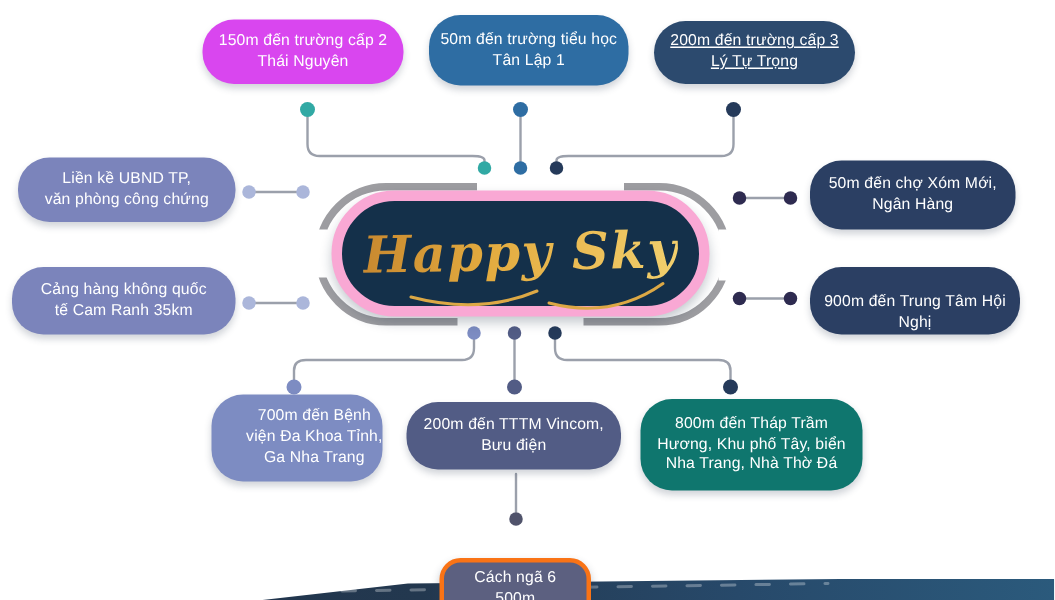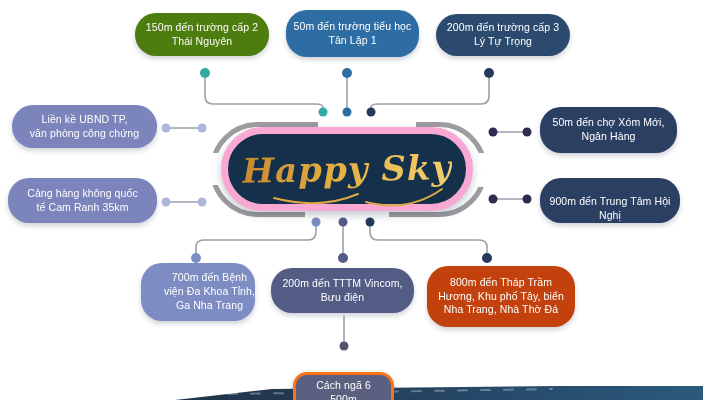--- a/index.html
+++ b/index.html
@@ -15,21 +15,21 @@
   svg.wires{position:absolute;left:0;top:0;width:703px;height:400px;}
   svg.wires path{stroke:#9ba0ab;stroke-width:1.6;fill:none;stroke-linecap:round;}
   svg.wires path.lane{stroke:rgba(255,255,255,.30);stroke-width:2;stroke-dasharray:9 14;}
 
   
   .node{position:absolute;border-radius:21px;display:flex;align-items:center;justify-content:center;
     text-align:center;color:#fff;font-size:10.5px;line-height:1.32;white-space:pre;
     box-shadow:0 3px 5px rgba(44,58,84,.22);letter-spacing:.1px;box-sizing:border-box;}
   .n-t0{left:135px;top:13px;width:134px;height:43px;}
   .n-t1{left:286px;top:10px;width:133px;height:47px;}
-  .n-t2{left:436px;top:14px;width:134px;height:42px;}
+  .n-t2{left:436px;top:14px;width:134px;height:42px;text-decoration:underline;}
   .n-l0{left:12px;top:105px;width:145px;height:43px;}
   .n-l1{left:8px;top:178px;width:149px;height:45px;}
   .n-r0{left:540px;top:107px;width:137px;height:46px;}
   .n-r1{left:540px;top:178px;width:140px;height:45px;align-items:flex-end;}
   .n-b0{left:141px;top:263px;width:114px;height:58px;justify-content:flex-end;}
   .n-b1{left:271px;top:268px;width:143px;height:45px;}
   .n-b2{left:427px;top:266px;width:148px;height:61px;}
   .n-f{left:293px;top:372px;width:101px;height:42px;border:3px solid #f97316;border-radius:14px;
        box-shadow:0 3px 6px rgba(44,58,84,.30);z-index:4;}
 
@@ -106,38 +106,38 @@
   </svg>
 
   <div class="pill">
     <svg class="flourish" viewBox="0 0 252 84">
       <path d="M46,64 Q92,76 130,60"></path>
       <path d="M138,68 Q180,79 214,55"></path>
     </svg>
     <div class="logo-text">Happy Sky</div>
   </div>
 
-  <div class="node n-t0 z-top" style="background: #4d7c0f;"><span>150m đến trường cấp 2
+  <div class="node n-t0 z-top" style="background: #d946ef;"><span>150m đến trường cấp 2
 Thái Nguyên</span></div>
   <div class="node n-t1 z-top" style="background: rgb(46, 109, 163);"><span>50m đến trường tiểu học
 Tân Lập 1</span></div>
   <div class="node n-t2 z-top" style="background: rgb(44, 74, 110);"><span>200m đến trường cấp 3
 Lý Tự Trọng</span></div>
   <div class="node n-l0 z-top" style="background: rgb(123, 132, 187);"><span>Liền kề UBND TP,
 văn phòng công chứng</span></div>
   <div class="node n-l1 z-top" style="background: rgb(123, 132, 187);"><span>Cảng hàng không quốc
 tế Cam Ranh 35km</span></div>
   <div class="node n-r0 z-top" style="background: rgb(43, 63, 99);"><span>50m đến chợ Xóm Mới,
 Ngân Hàng</span></div>
   <div class="node n-r1 z-top" style="background: rgb(43, 63, 99);"><span>900m đến Trung Tâm Hội
 Nghị</span></div>
   <div class="node n-b0 z-top" style="background: rgb(125, 140, 194);"><span>700m đến Bệnh
 viện Đa Khoa Tỉnh,
 Ga Nha Trang</span></div>
   <div class="node n-b1 z-top" style="background: rgb(82, 92, 133);"><span>200m đến TTTM Vincom,
 Bưu điện</span></div>
-  <div class="node n-b2 z-top" style="background: #c2410c;"><span>800m đến Tháp Trầm
+  <div class="node n-b2 z-top" style="background: #0f766e;"><span>800m đến Tháp Trầm
 Hương, Khu phố Tây, biển
 Nha Trang, Nhà Thờ Đá</span></div>
   <div class="node n-f" style="background: rgb(92, 96, 128);"><span>Cách ngã 6
 500m</span></div>
 
 </div>
 
 </body></html>

